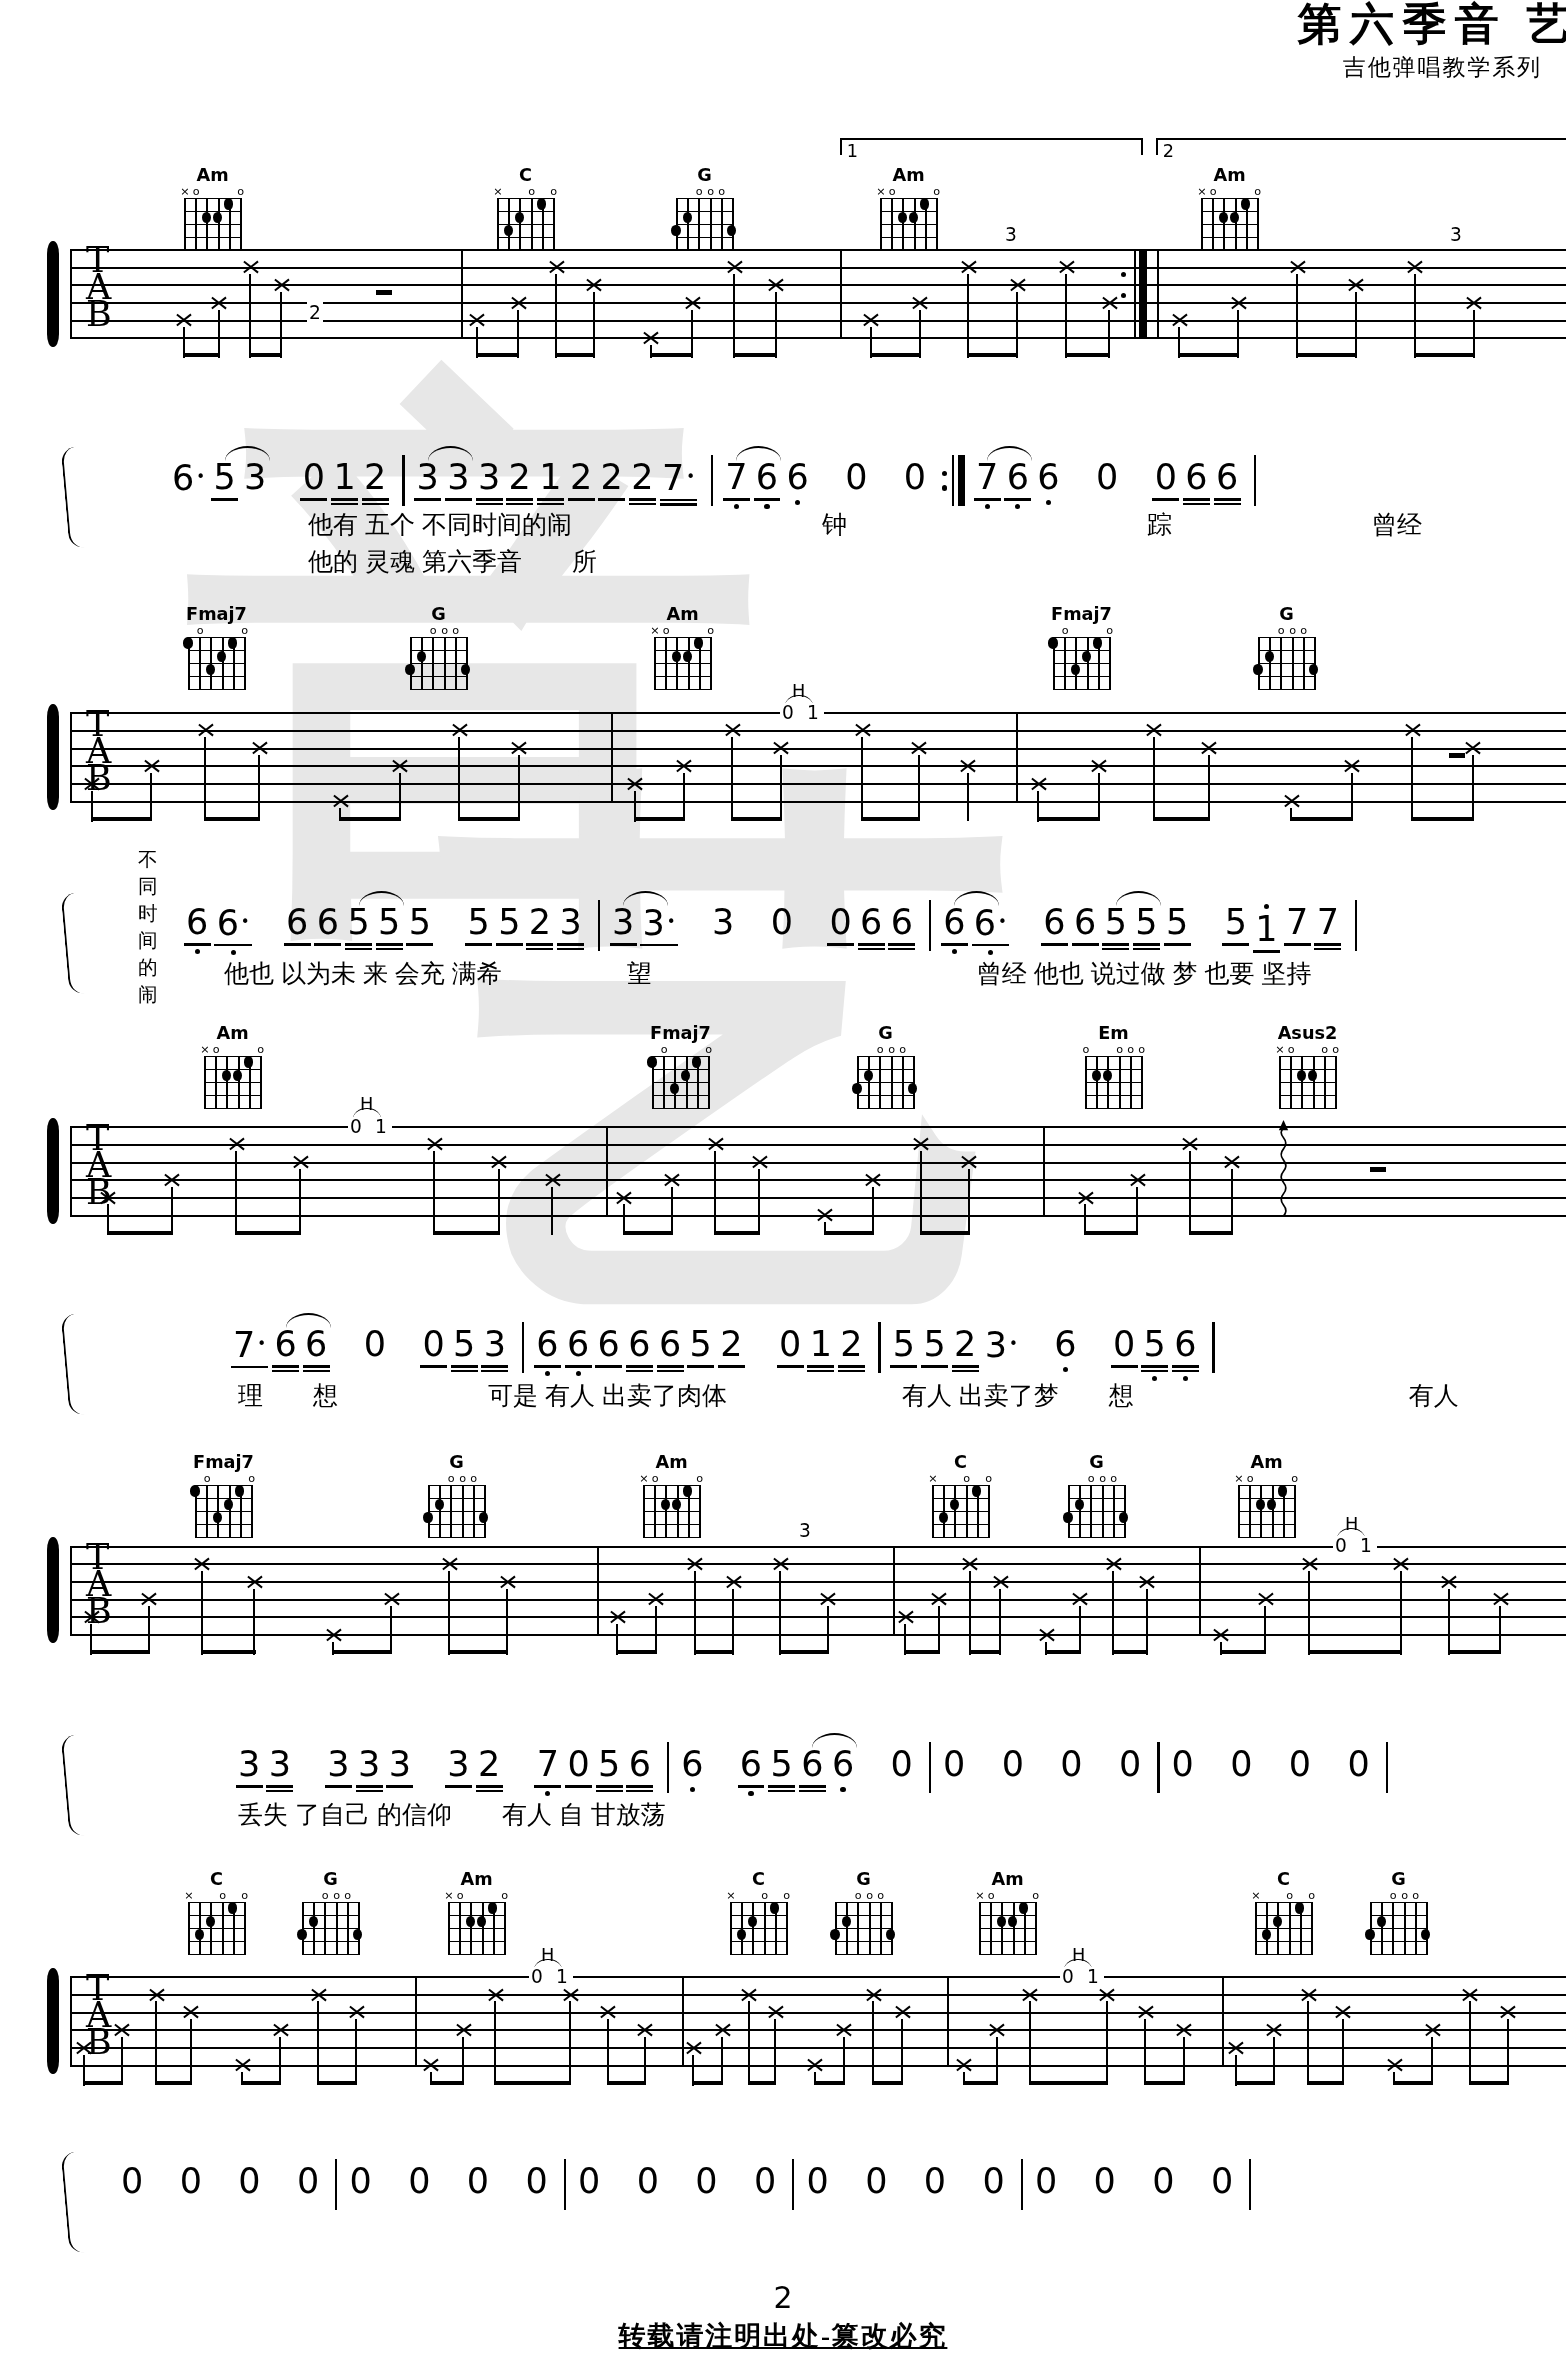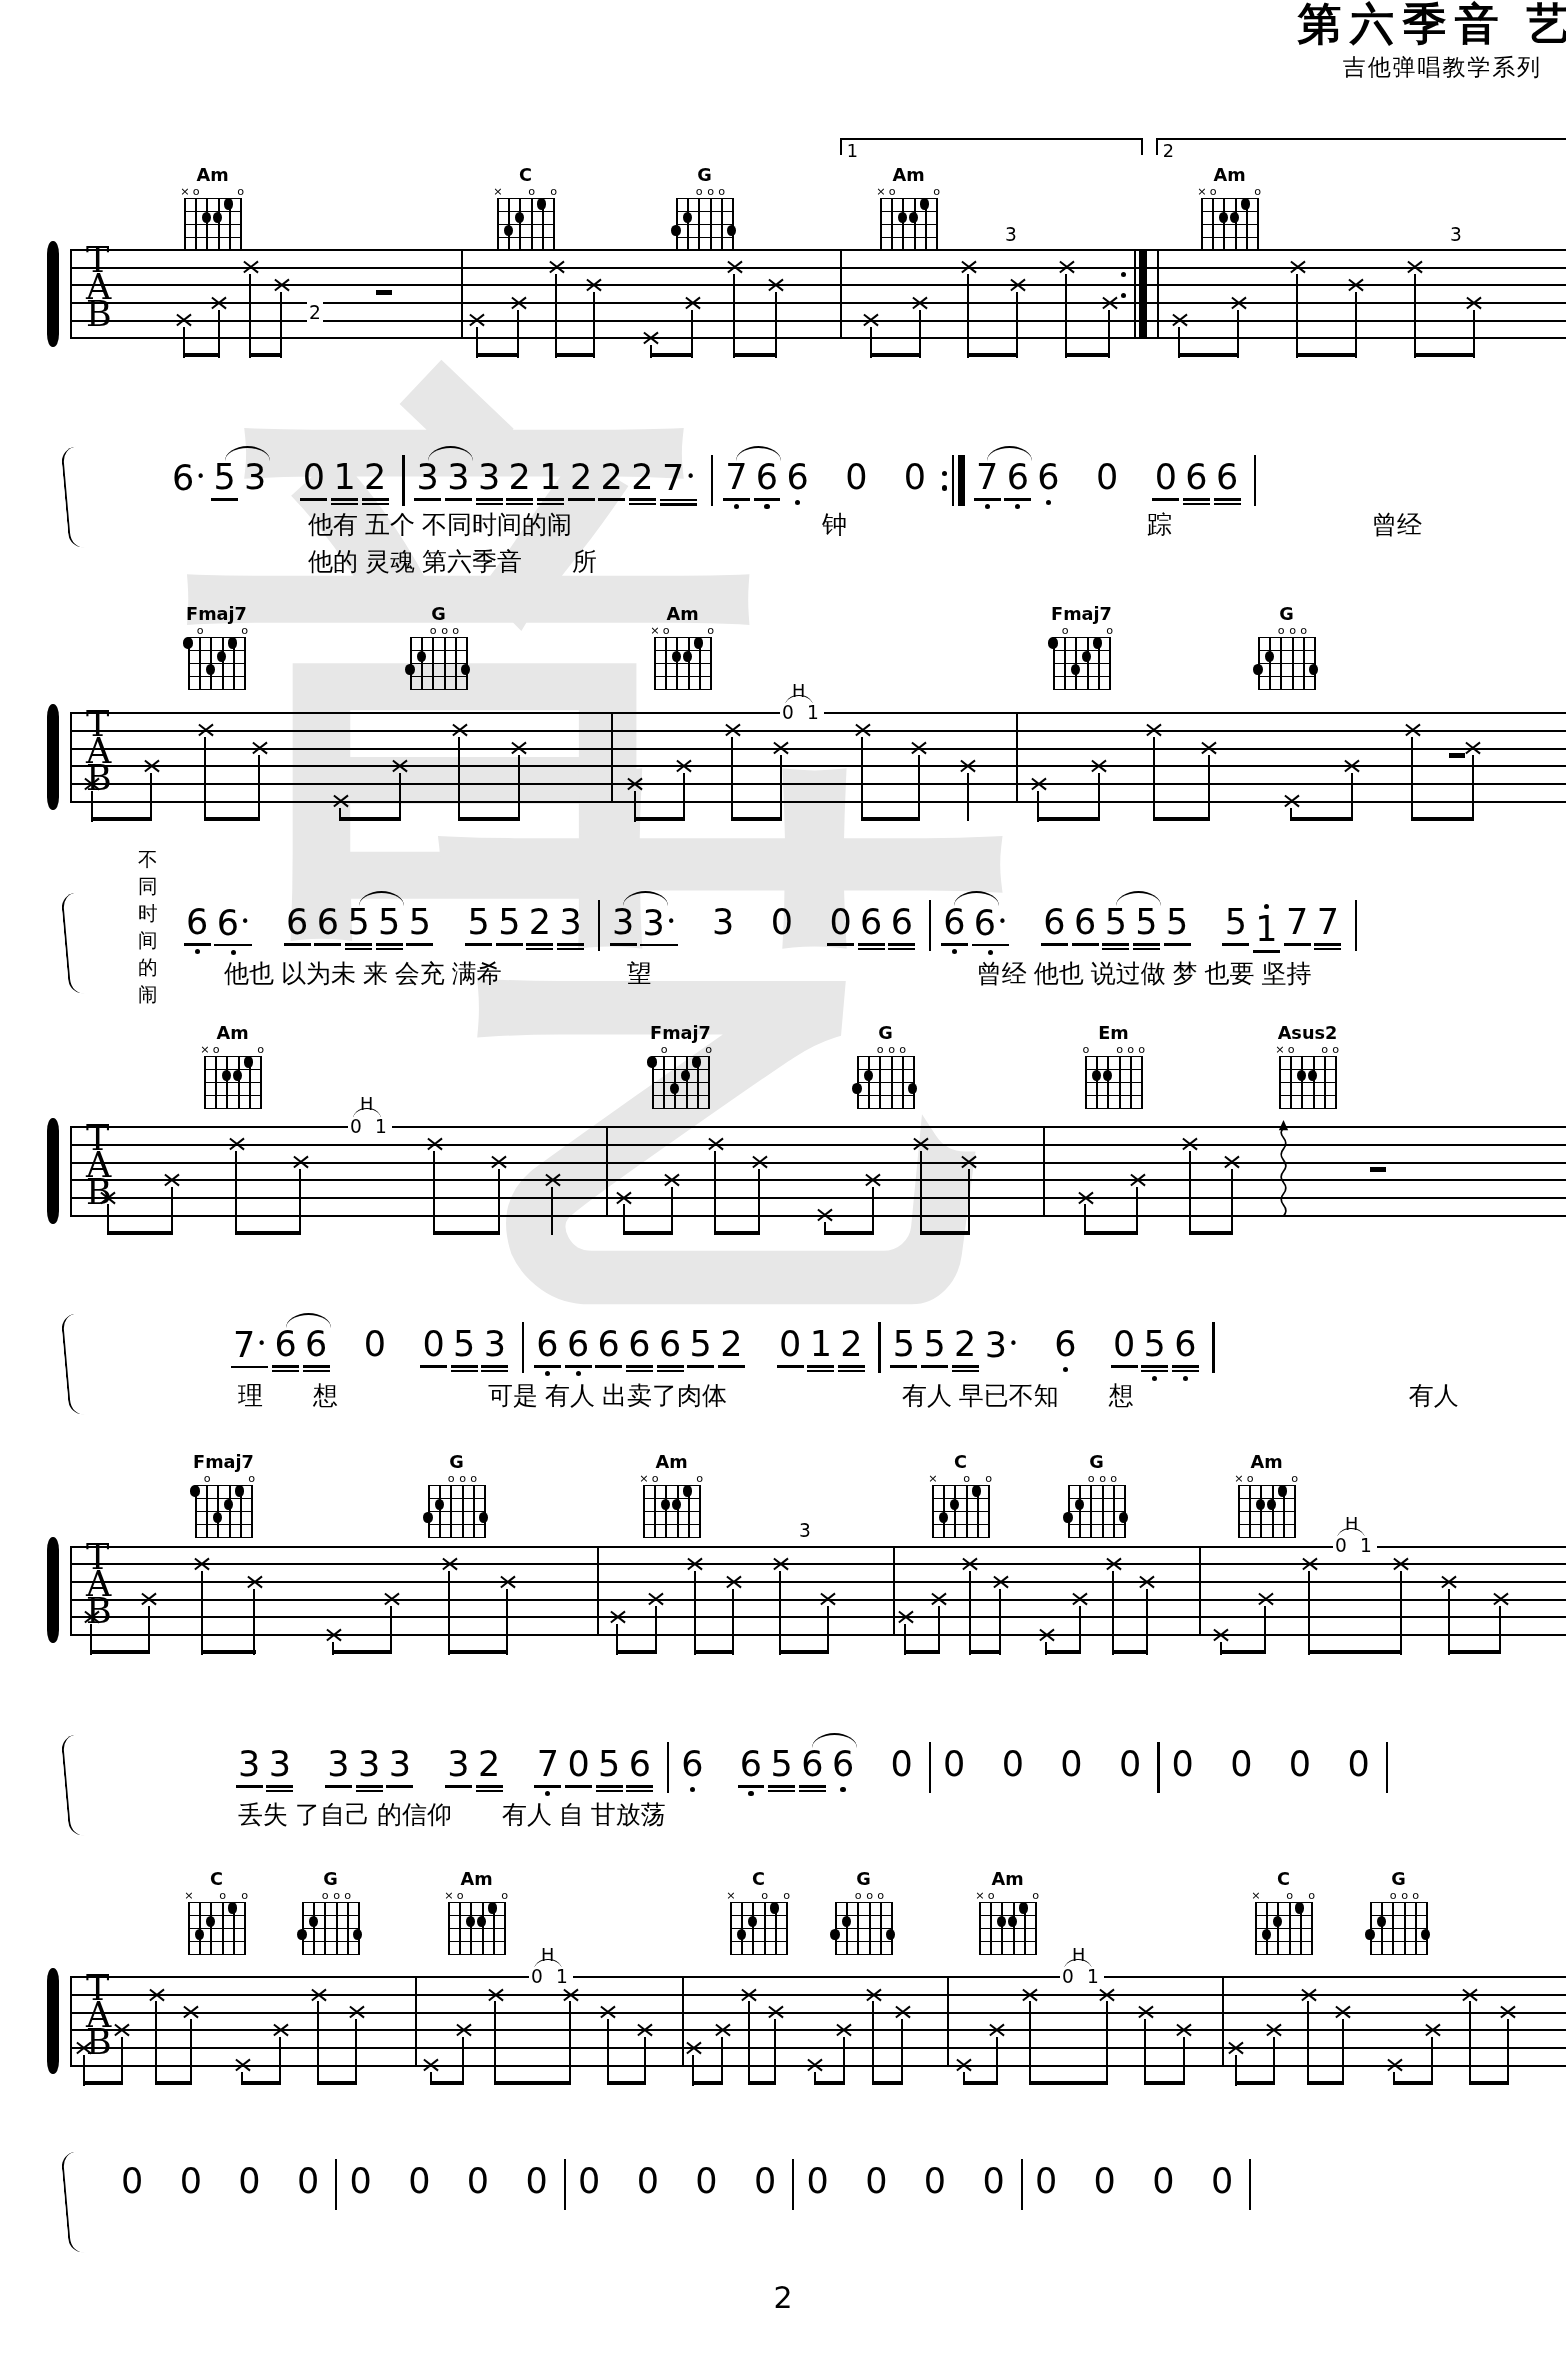--- a/index.html
+++ b/index.html
@@ -1129,21 +1129,21 @@
             <div class="odot"></div>
           </div>
           <div class="tok">
             <div class="dig">6</div>
             <div class="ul"></div>
             <div class="ul"></div>
             <div class="odot"></div>
           </div>
           <div class="mbar"></div>
         </div>
-        <div class="lyr" style="left: 238px; top: 1380px;">理　　想　　　　　　可是 有人 出卖了肉体　　　　　　　有人 早已不知　　想　　　　　　　　　　　有人</div>
+        <div class="lyr" style="left: 238px; top: 1380px;">理　　想　　　　　　可是 有人 出卖了肉体　　　　　　　有人 出卖了梦　　想　　　　　　　　　　　有人</div>
       </div>
       <div style="position: absolute; left: 0px; top: 0px;">
         <div class="chord" style="left: 190px; top: 1452px; width: 67px;">
           <div class="cname">Fmaj7</div>
           <div class="cmarks">
             <div class="cmk" style="left: -4.7px; width: 11.2px;"></div>
             <div class="cmk" style="left: 6.5px; width: 11.2px;">o</div>
             <div class="cmk" style="left: 17.7px; width: 11.2px;"></div>
             <div class="cmk" style="left: 29px; width: 11.2px;"></div>
             <div class="cmk" style="left: 40px; width: 11.2px;"></div>
@@ -1919,14 +1919,15 @@
           <div class="msp"></div>
           <div class="tok">
             <div class="dig">0</div>
           </div>
           <div class="mbar"></div>
         </div>
       </div>
     </div>
 
   <div class="pagenum">2</div>
+  <div class="notice">转载请注明出处-篡改必究</div>
 </div>
 
 
 </body></html>

